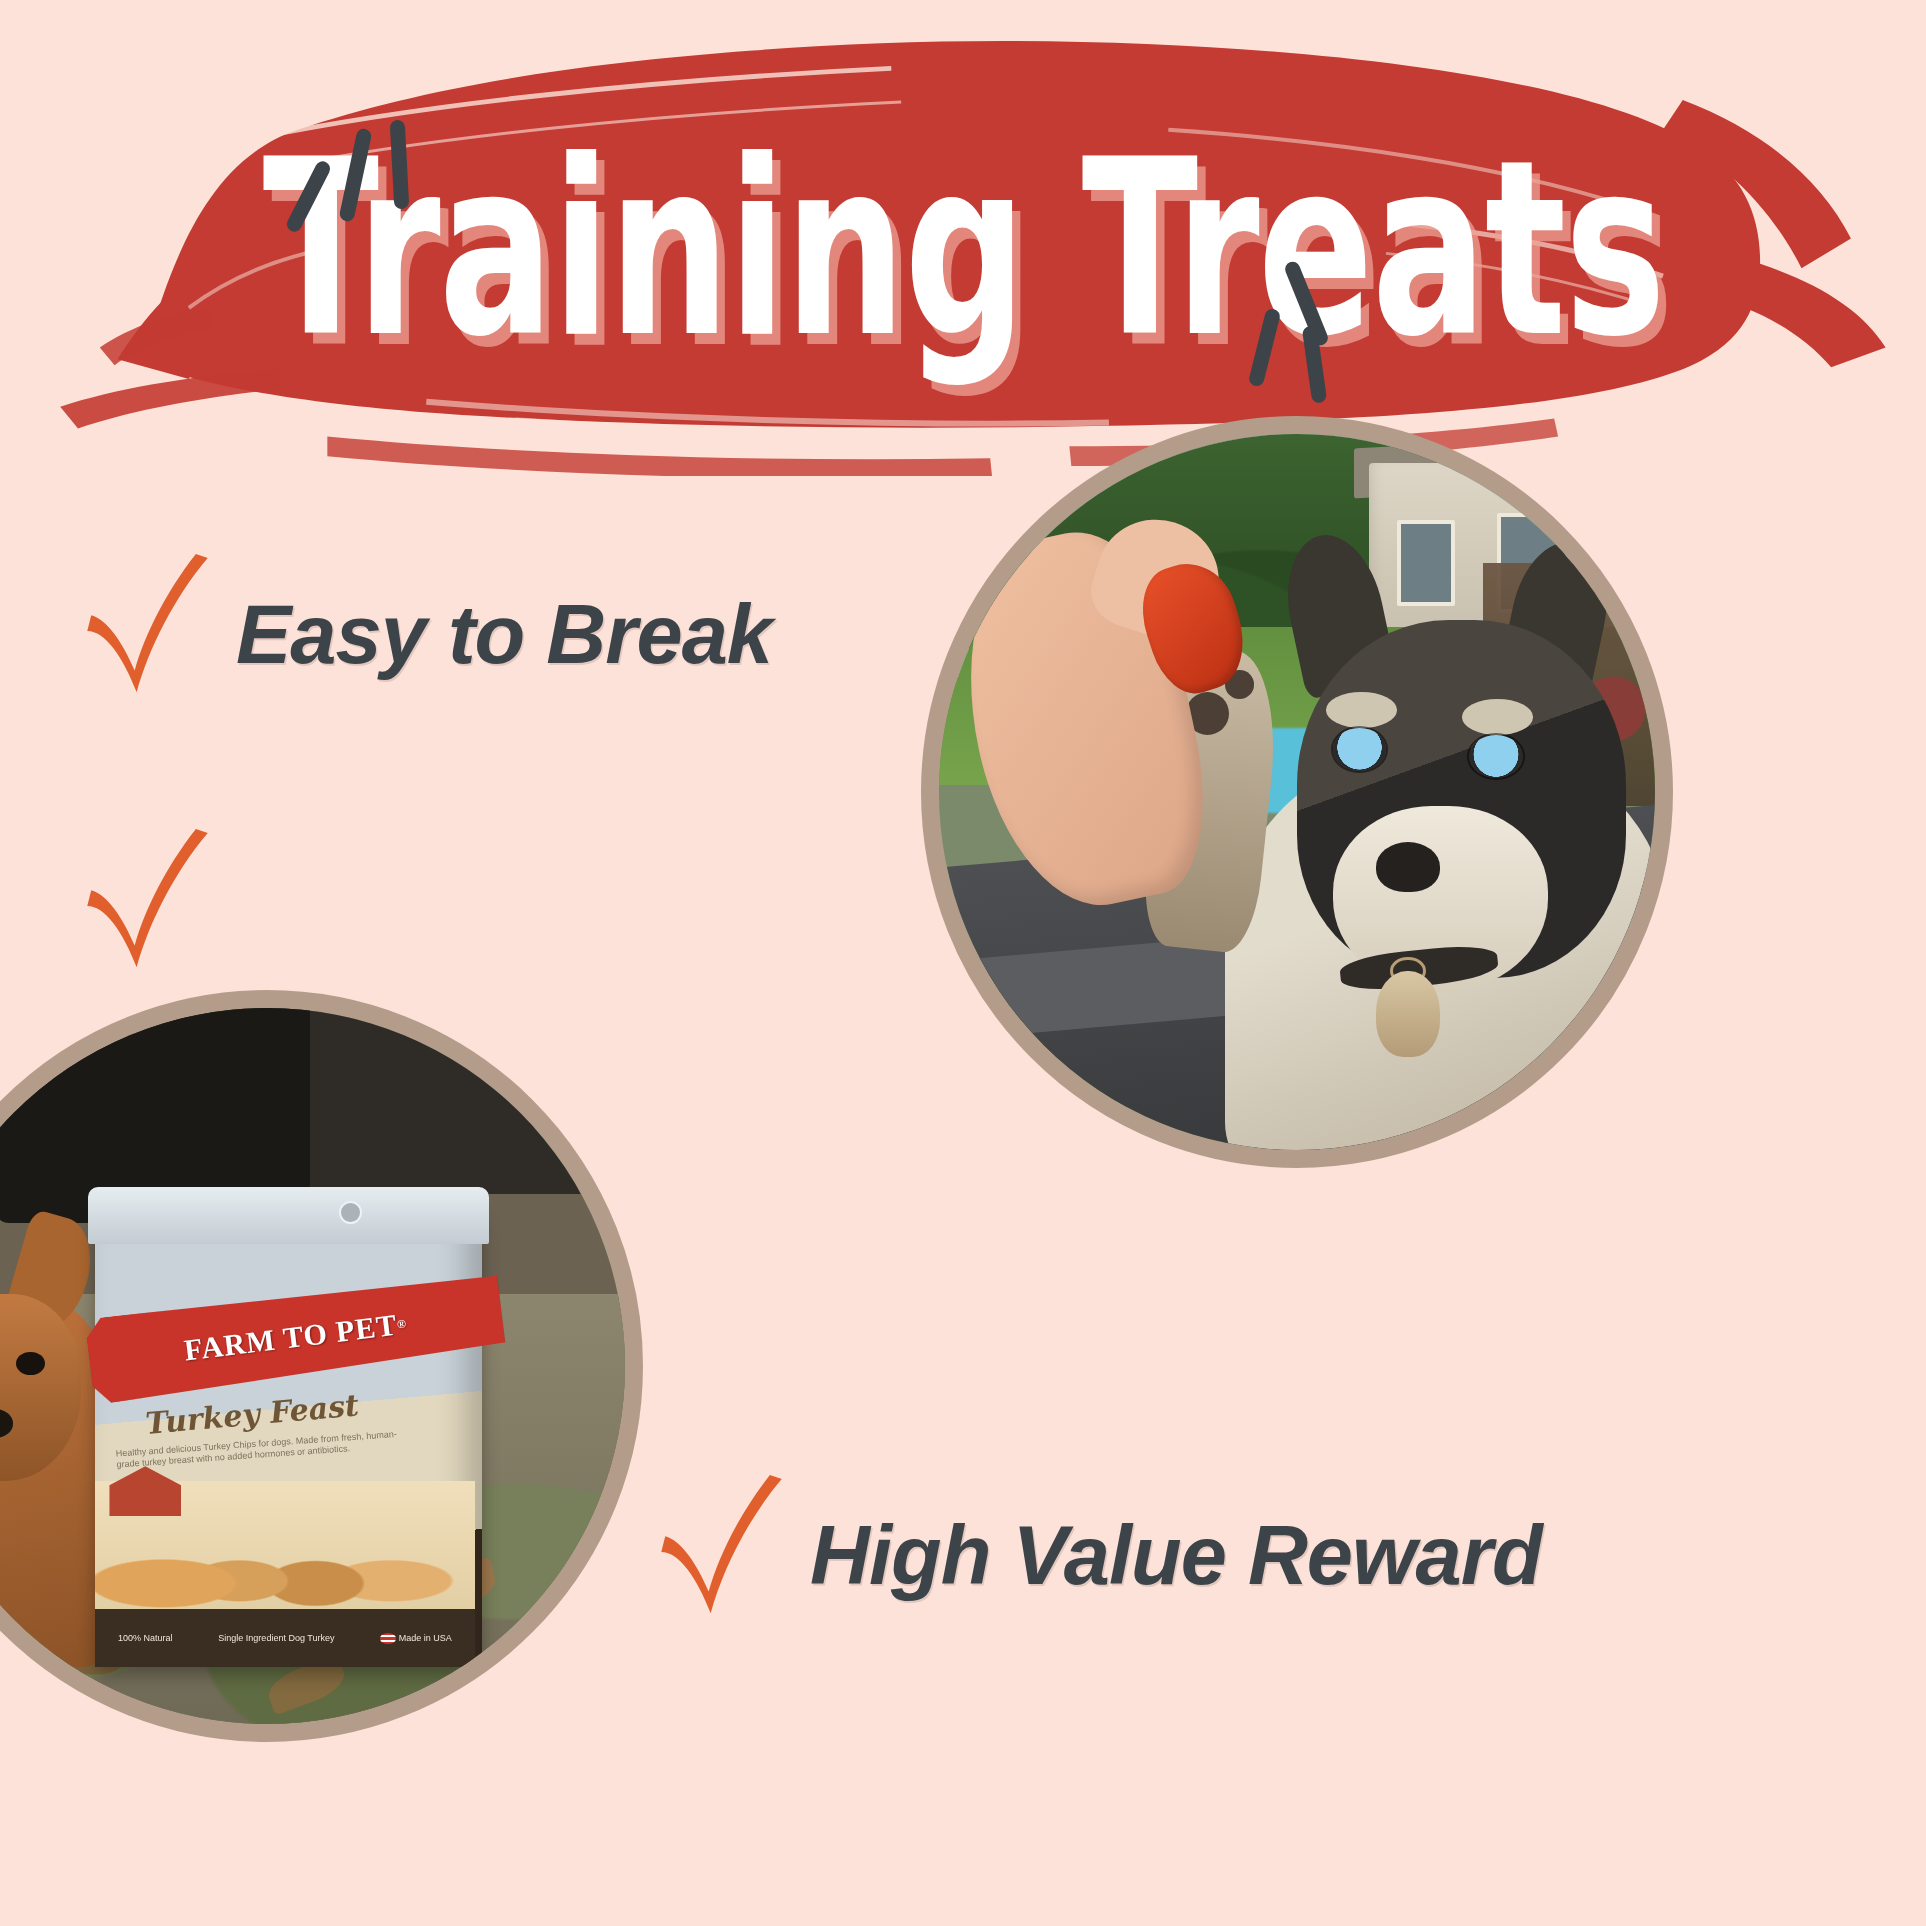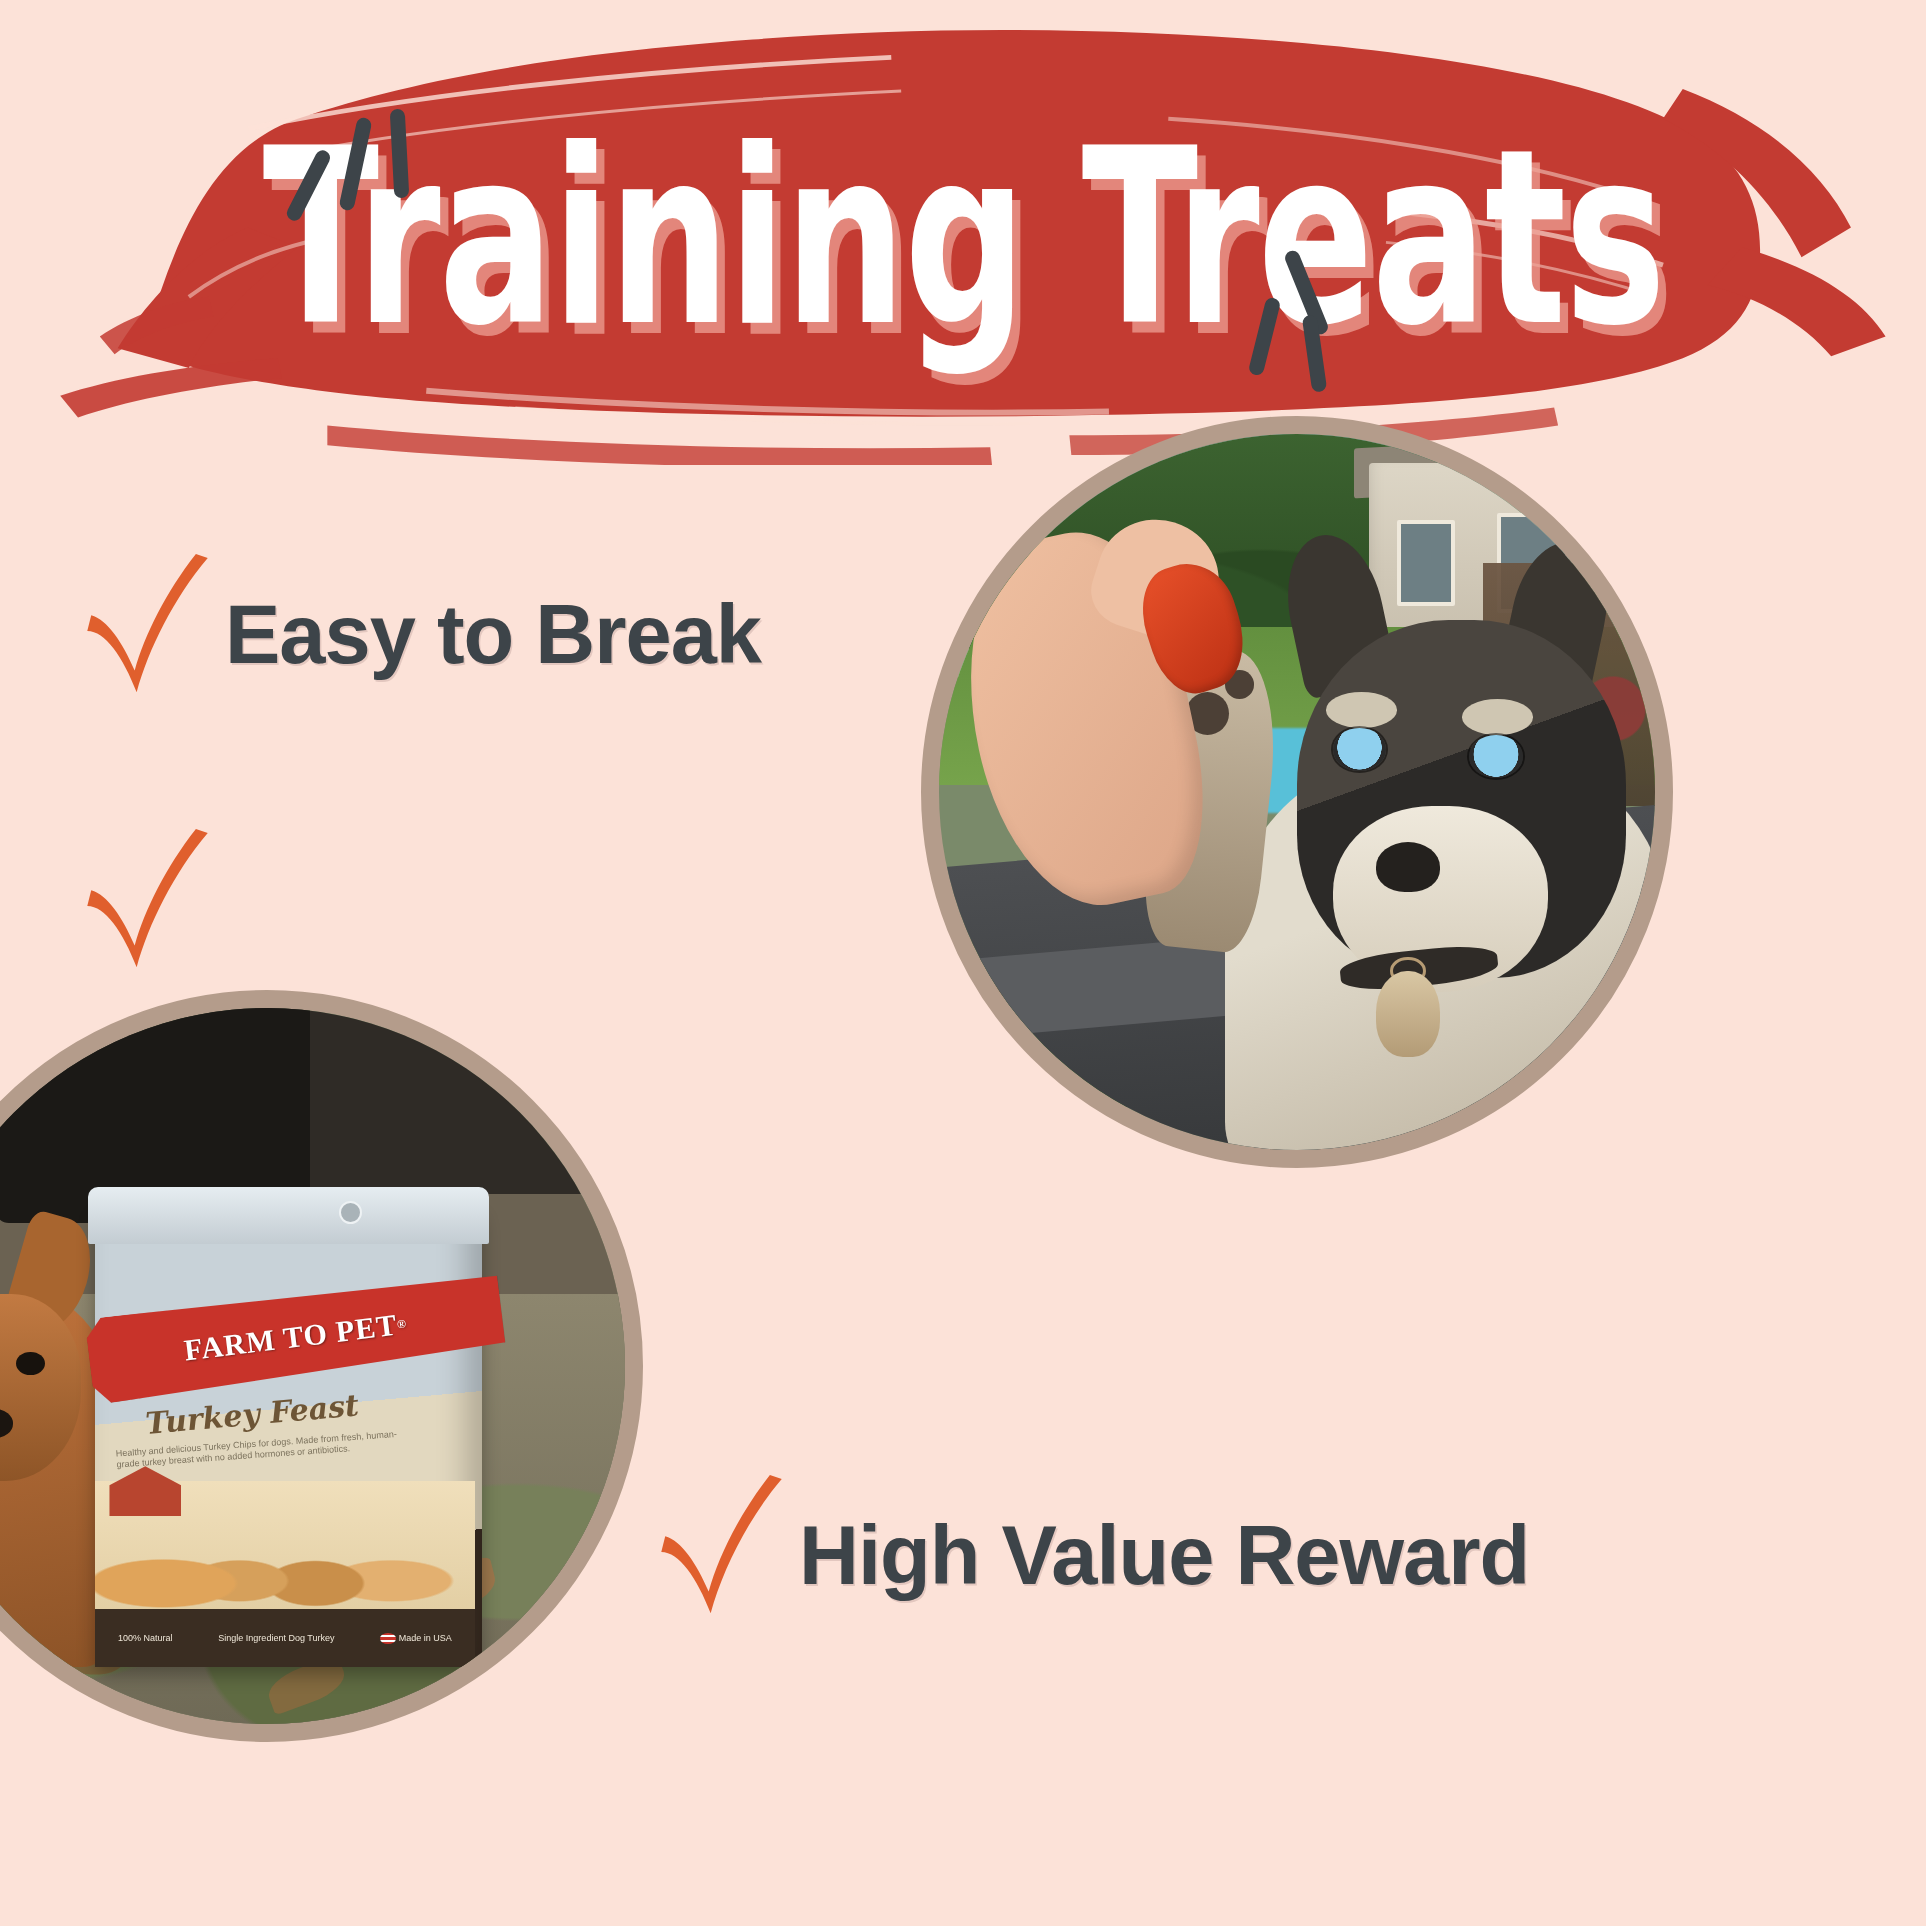--- a/index.html
+++ b/index.html
@@ -6,21 +6,21 @@
   html,body{ width:1927px; height:1927px; }
   body{
     background:#FCE2D8;
     font-family:"Liberation Sans", sans-serif;
     overflow:hidden;
     position:relative;
   }
   .canvas{ position:relative; width:1927px; height:1927px; overflow:hidden; background:#FCE2D8; }
 
   
-  .banner-wrap{ position:absolute; left:0; top:0; width:1927px; height:465px; }
+  .banner-wrap{ position:absolute; left:0; top:11px; width:1927px; height:465px; }
   .banner-wrap svg{ position:absolute; left:0; top:0; }
   .banner-title{
     position:absolute;
     left:0; top:117px; width:1927px;
     text-align:center;
     font-family:"Liberation Sans Narrow","DejaVu Sans Condensed","Liberation Sans", sans-serif;
     font-weight:bold;
     font-size:206px;
     line-height:1;
     letter-spacing:-2px;
@@ -33,21 +33,21 @@
   }
   .spark{ position:absolute; background:#3D4449; border-radius:40px; z-index:4; }
   .sp1{ left:348px; top:117px; width:15px; height:94px; transform:rotate(12deg); }
   .sp2{ left:392px; top:109px; width:15px; height:89px; transform:rotate(-3deg); }
   .sp3{ left:301px; top:147px; width:15px; height:77px; transform:rotate(27deg); }
   .sp4{ left:1299px; top:248px; width:15px; height:89px; transform:rotate(-22deg); }
   .sp5{ left:1257px; top:297px; width:15px; height:79px; transform:rotate(14deg); }
   .sp6{ left:1307px; top:315px; width:15px; height:77px; transform:rotate(-8deg); }
 
   
-  .bullet{ position:absolute; display:flex; align-items:center; gap:7px; }
+  .bullet{ position:absolute; display:flex; align-items:center; gap:18px;font-style:italic; }
   .check{ flex:0 0 auto; }
   .btext{
     font-family:"Liberation Sans","DejaVu Sans",sans-serif;
     font-weight:bold;
     color:#3D4449;
     letter-spacing:-1px;
     line-height:1.04;
     text-shadow:1.5px 1.5px 0 rgba(160,130,125,0.28);
   }
 

